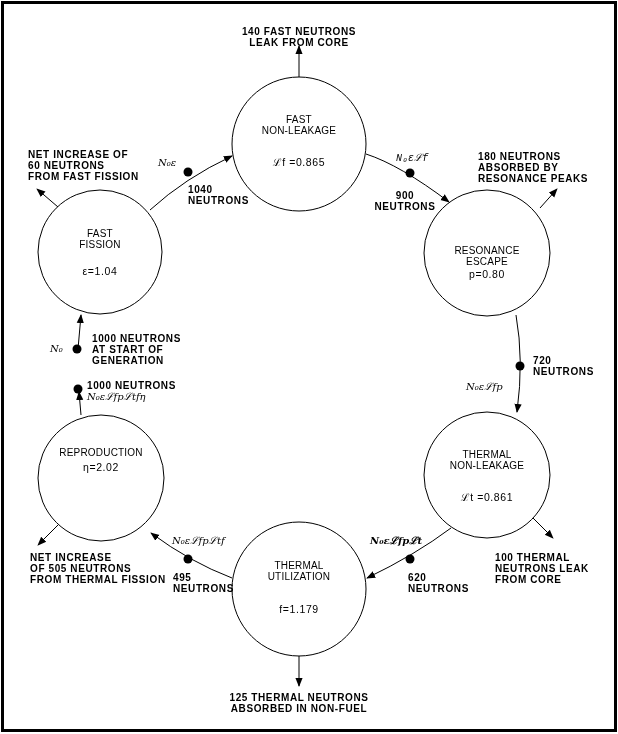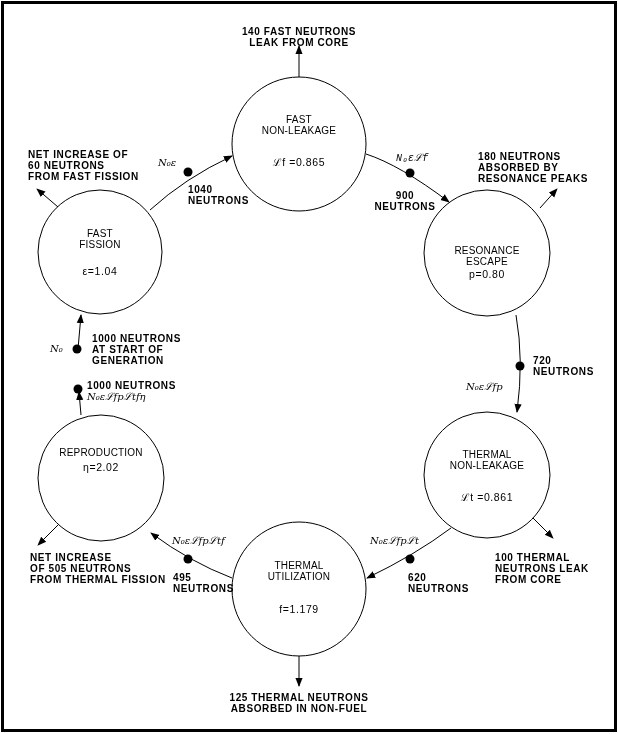--- a/index.html
+++ b/index.html
@@ -95,21 +95,21 @@
 NEUTRONS</div>
 
 <div class="lbl sym" style="left:396px;top:153px;font-family:Liberation Mono, monospace;">N₀εℒf</div>
 <div class="lbl c" style="left:370px;top:190px;width:70px;">900
 NEUTRONS</div>
 
 <div class="lbl sym" style="left:466px;top:360px;margin-top:21px;">N₀εℒfp</div>
 <div class="lbl" style="left:533px;top:355px;">720
 NEUTRONS</div>
 
-<div class="lbl sym" style="left:370px;top:535px;">N₀εℒfpℒt</div>
+<div class="lbl sym" style="left:370px;top:535px;font-weight:bold;">N₀εℒfpℒt</div>
 <div class="lbl" style="left:408px;top:572px;">620
 NEUTRONS</div>
 
 <div class="lbl sym" style="left:172px;top:535px;">N₀εℒfpℒtf</div>
 <div class="lbl" style="left:173px;top:572px;">495
 NEUTRONS</div>
 
 <div class="lbl sym" style="left:50px;top:343px;">N₀</div>
 <div class="lbl" style="left:92px;top:333px;">1000 NEUTRONS
 AT START OF

